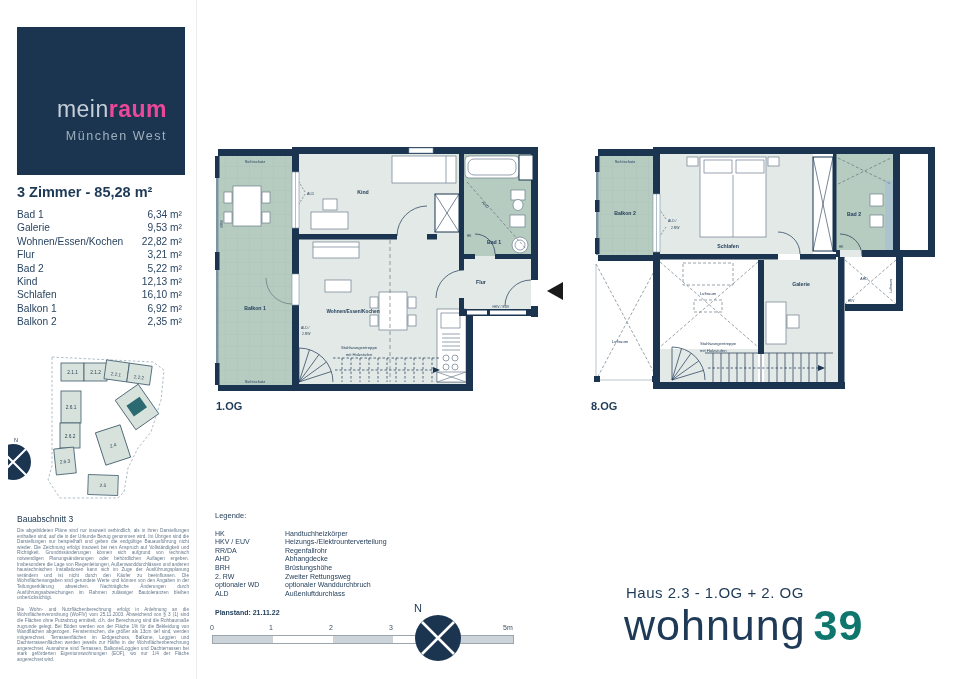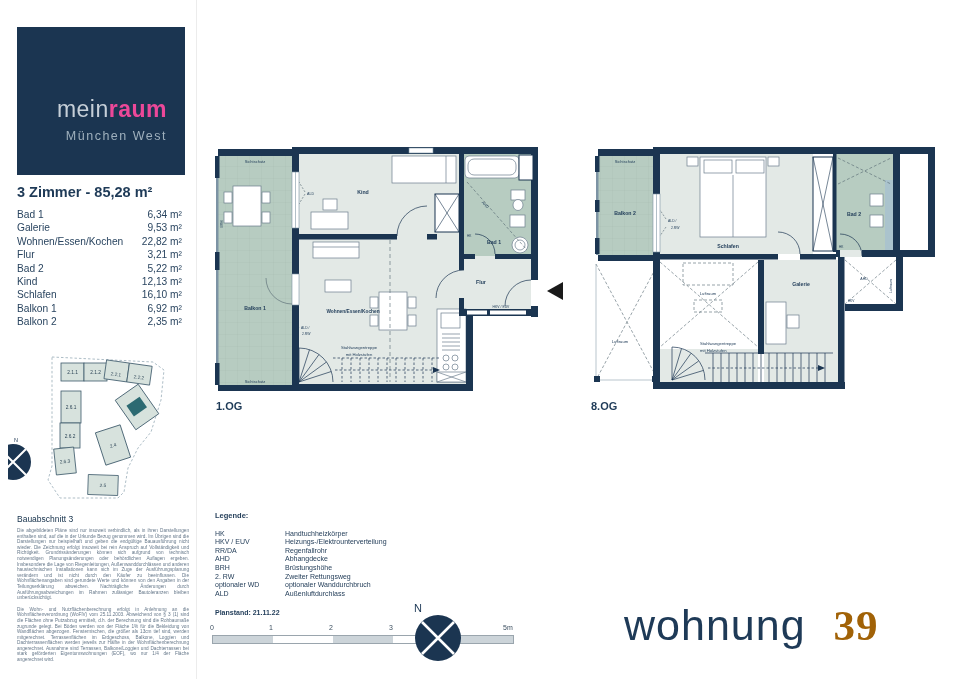--- a/index.html
+++ b/index.html
@@ -16,34 +16,34 @@
   #room-list{left:17px;top:208px;width:165px;font-size:10.2px;line-height:13.4px;color:#2a4560;}
   .room-row{display:flex;justify-content:space-between;}
   
   #bauabschnitt-title{left:17px;top:514px;font-size:8.5px;font-weight:400;color:#14304a;}
   .disclaimer{left:17px;top:528px;width:172px;font-size:4.7px;line-height:5.6px;color:#66788a;text-align:justify;}
   .disclaimer p{margin:0 0 6px 0;}
   
   #divider{left:196px;top:0;width:1px;height:679px;background:#ececec;}
   
   #legend{left:215px;top:512px;font-size:7px;line-height:8.6px;color:#27415c;}
-  #legend .lg-title{font-weight:700;font-size:7.5px;margin-bottom:9px;}
+  #legend .lg-title{font-weight:400;font-size:7.5px;margin-bottom:9px;}
   #legend .lg-abbr{display:inline-block;width:70px;}
   
   #planstand{left:215px;top:609px;font-size:7px;font-weight:700;}
   #scalebar{left:211px;top:624px;width:312px;height:24px;font-size:7px;color:#3c4f60;}
   #scalebar .tick{position:absolute;top:0;}
   #scalebar .bar{position:absolute;top:11px;left:1px;width:300px;height:7px;border:0.75px solid #9aa5ad;display:flex;}
   #scalebar .seg{flex:1;}
   
   .floor-label{font-size:11px;font-weight:700;color:#1e3a57;}
   
   #haus-line{left:626px;top:584px;font-size:15px;color:#1e3a57;letter-spacing:.5px;}
   #wohnung-line{left:624px;top:601px;font-size:43px;color:#1e3a57;font-weight:400;letter-spacing:1px;}
-  #wohnung-line .num{font-weight:700;color:#a16207;margin-left:28px;font-family:Liberation Serif, serif;}
+  #wohnung-line .num{font-weight:700;color:#0f766e;margin-left:8px;}
   svg text{font-family:"Liberation Sans",sans-serif;}
 </style>
 </head>
 <body>
 
 <div id="page">
 
   <div class="abs" id="logo">
     <div class="brand"><span>mein</span><b>raum</b></div>
     <div class="sub">München West</div>
@@ -433,17 +433,18 @@
       <div class="seg" style="background:#ccd4d9"></div>
     </div>
   </div>
 
   <svg class="abs" style="left:406px;top:598px" width="60" height="66" viewBox="0 0 60 66">
     <text x="8" y="14" font-size="11" fill="#1e3a57">N</text>
     <circle cx="32" cy="40" r="23" fill="#1b3551"></circle>
     <path d="M16 24 L48 56 M48 24 L16 56" stroke="#fff" stroke-width="2.6"></path>
   </svg>
 
+  <div class="abs" id="haus-line">Haus 2.3 - 1.OG + 2. OG</div>
   <div class="abs" id="wohnung-line">
     <span>wohnung</span><span class="num">39</span>
   </div>
 
 </div>
 
 </body></html>

